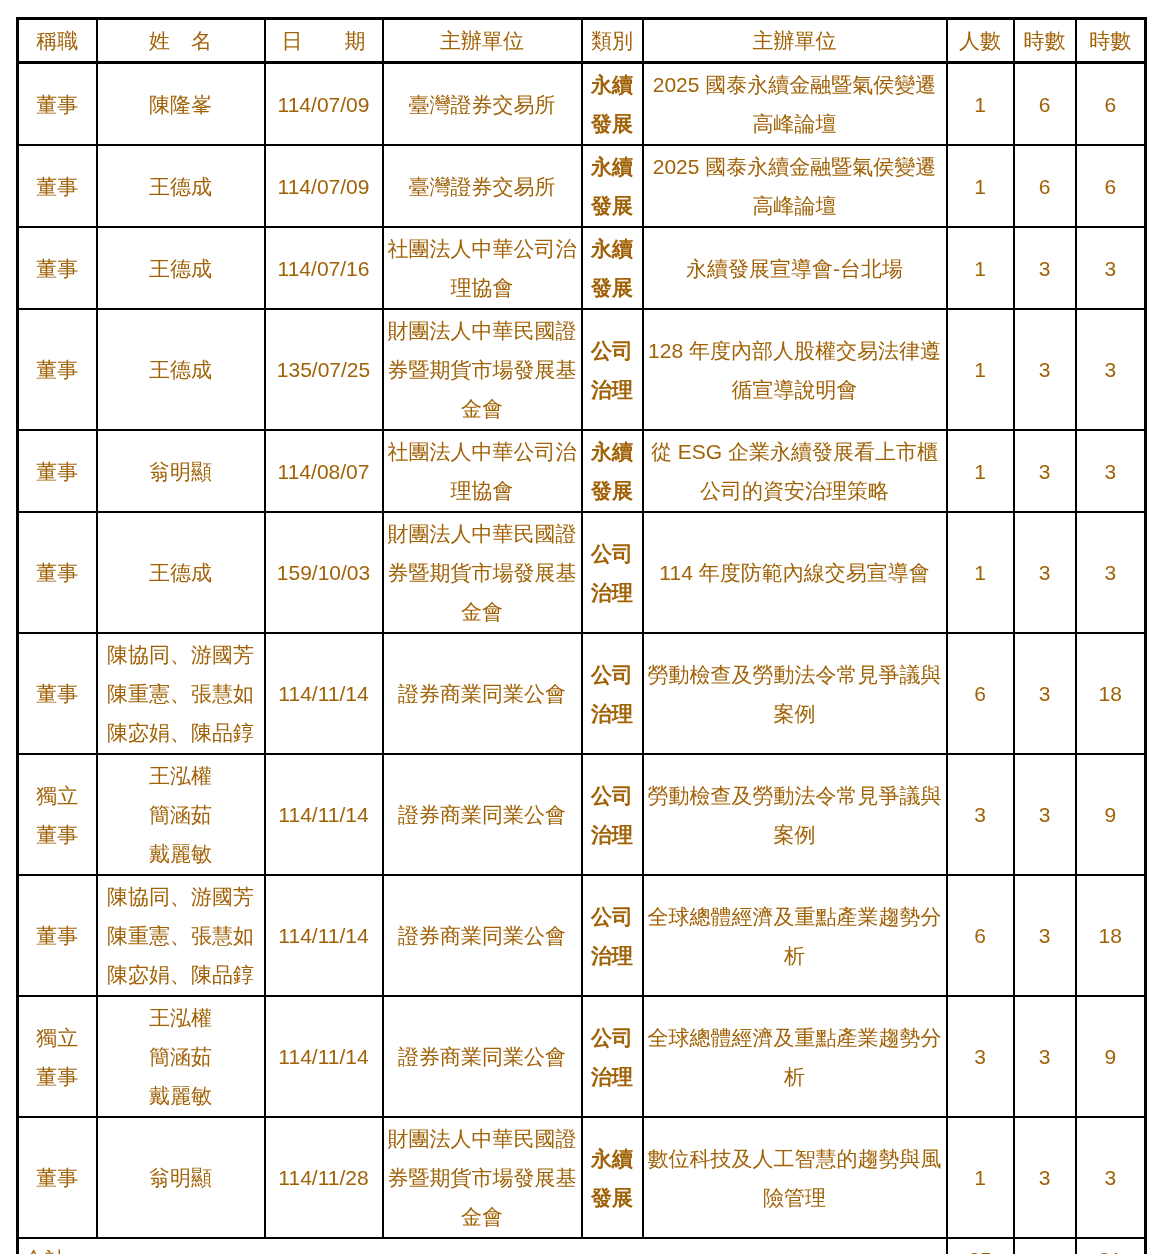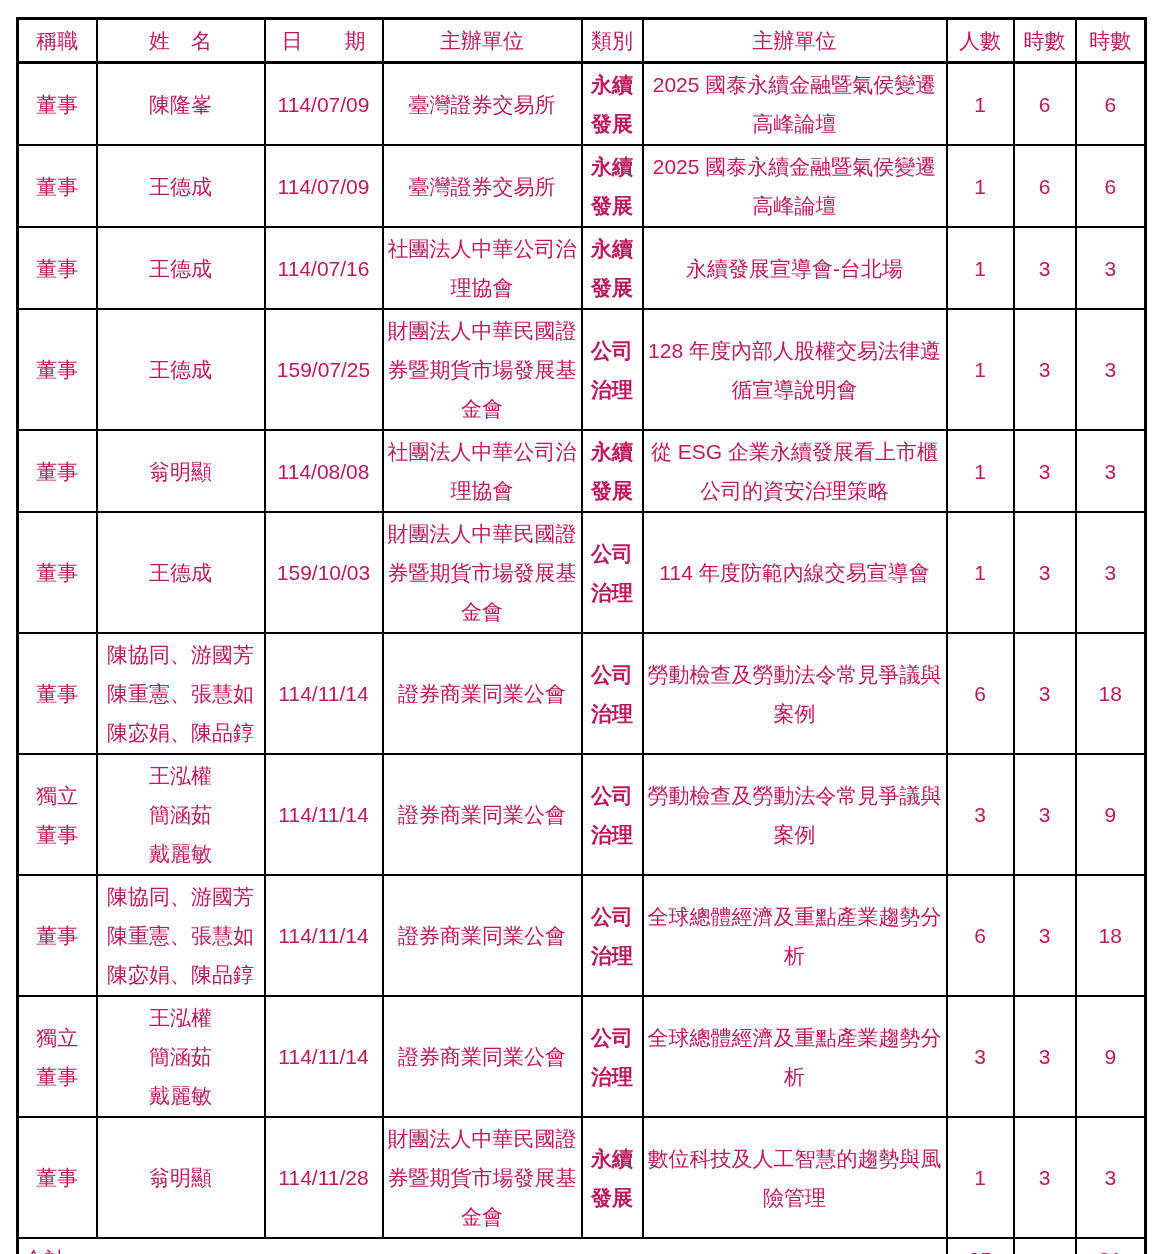--- a/index.html
+++ b/index.html
@@ -2,21 +2,21 @@
 <html><head>
 <meta charset="utf-8">
 <style>
   html, body { margin: 0; padding: 0; background: #ffffff; }
   .page {
     position: relative;
     width: 1160px;
     height: 1254px;
     background: #ffffff;
     font-family: "Liberation Sans", "DejaVu Sans", sans-serif;
-    color: #be185d;
+    color: #a16207;
   }
   table.training {
     position: absolute;
     left: 16px;
     top: 17px;
     width: 1128px;
     border-collapse: collapse;
     table-layout: fixed;
     border: 3px solid #000;
   }
@@ -109,33 +109,33 @@
           <td class="c-cat pre">永續
 發展</td>
           <td class="c-course">永續發展宣導會-台北場</td>
           <td class="c-num">1</td>
           <td class="c-num">3</td>
           <td class="c-num">3</td>
         </tr>
         <tr>
           <td class="c-title pre">董事</td>
           <td class="c-name pre">王德成</td>
-          <td class="c-date">159/07/25</td>
+          <td class="c-date">135/07/25</td>
           <td class="c-org">財團法人中華民國證券暨期貨市場發展基金會</td>
           <td class="c-cat pre">公司
 治理</td>
           <td class="c-course">128 年度內部人股權交易法律遵循宣導說明會</td>
           <td class="c-num">1</td>
           <td class="c-num">3</td>
           <td class="c-num">3</td>
         </tr>
         <tr>
           <td class="c-title pre">董事</td>
           <td class="c-name pre">翁明顯</td>
-          <td class="c-date">114/08/08</td>
+          <td class="c-date">114/08/07</td>
           <td class="c-org">社團法人中華公司治理協會</td>
           <td class="c-cat pre">永續
 發展</td>
           <td class="c-course">從 ESG 企業永續發展看上市櫃公司的資安治理策略</td>
           <td class="c-num">1</td>
           <td class="c-num">3</td>
           <td class="c-num">3</td>
         </tr>
         <tr>
           <td class="c-title pre">董事</td>

